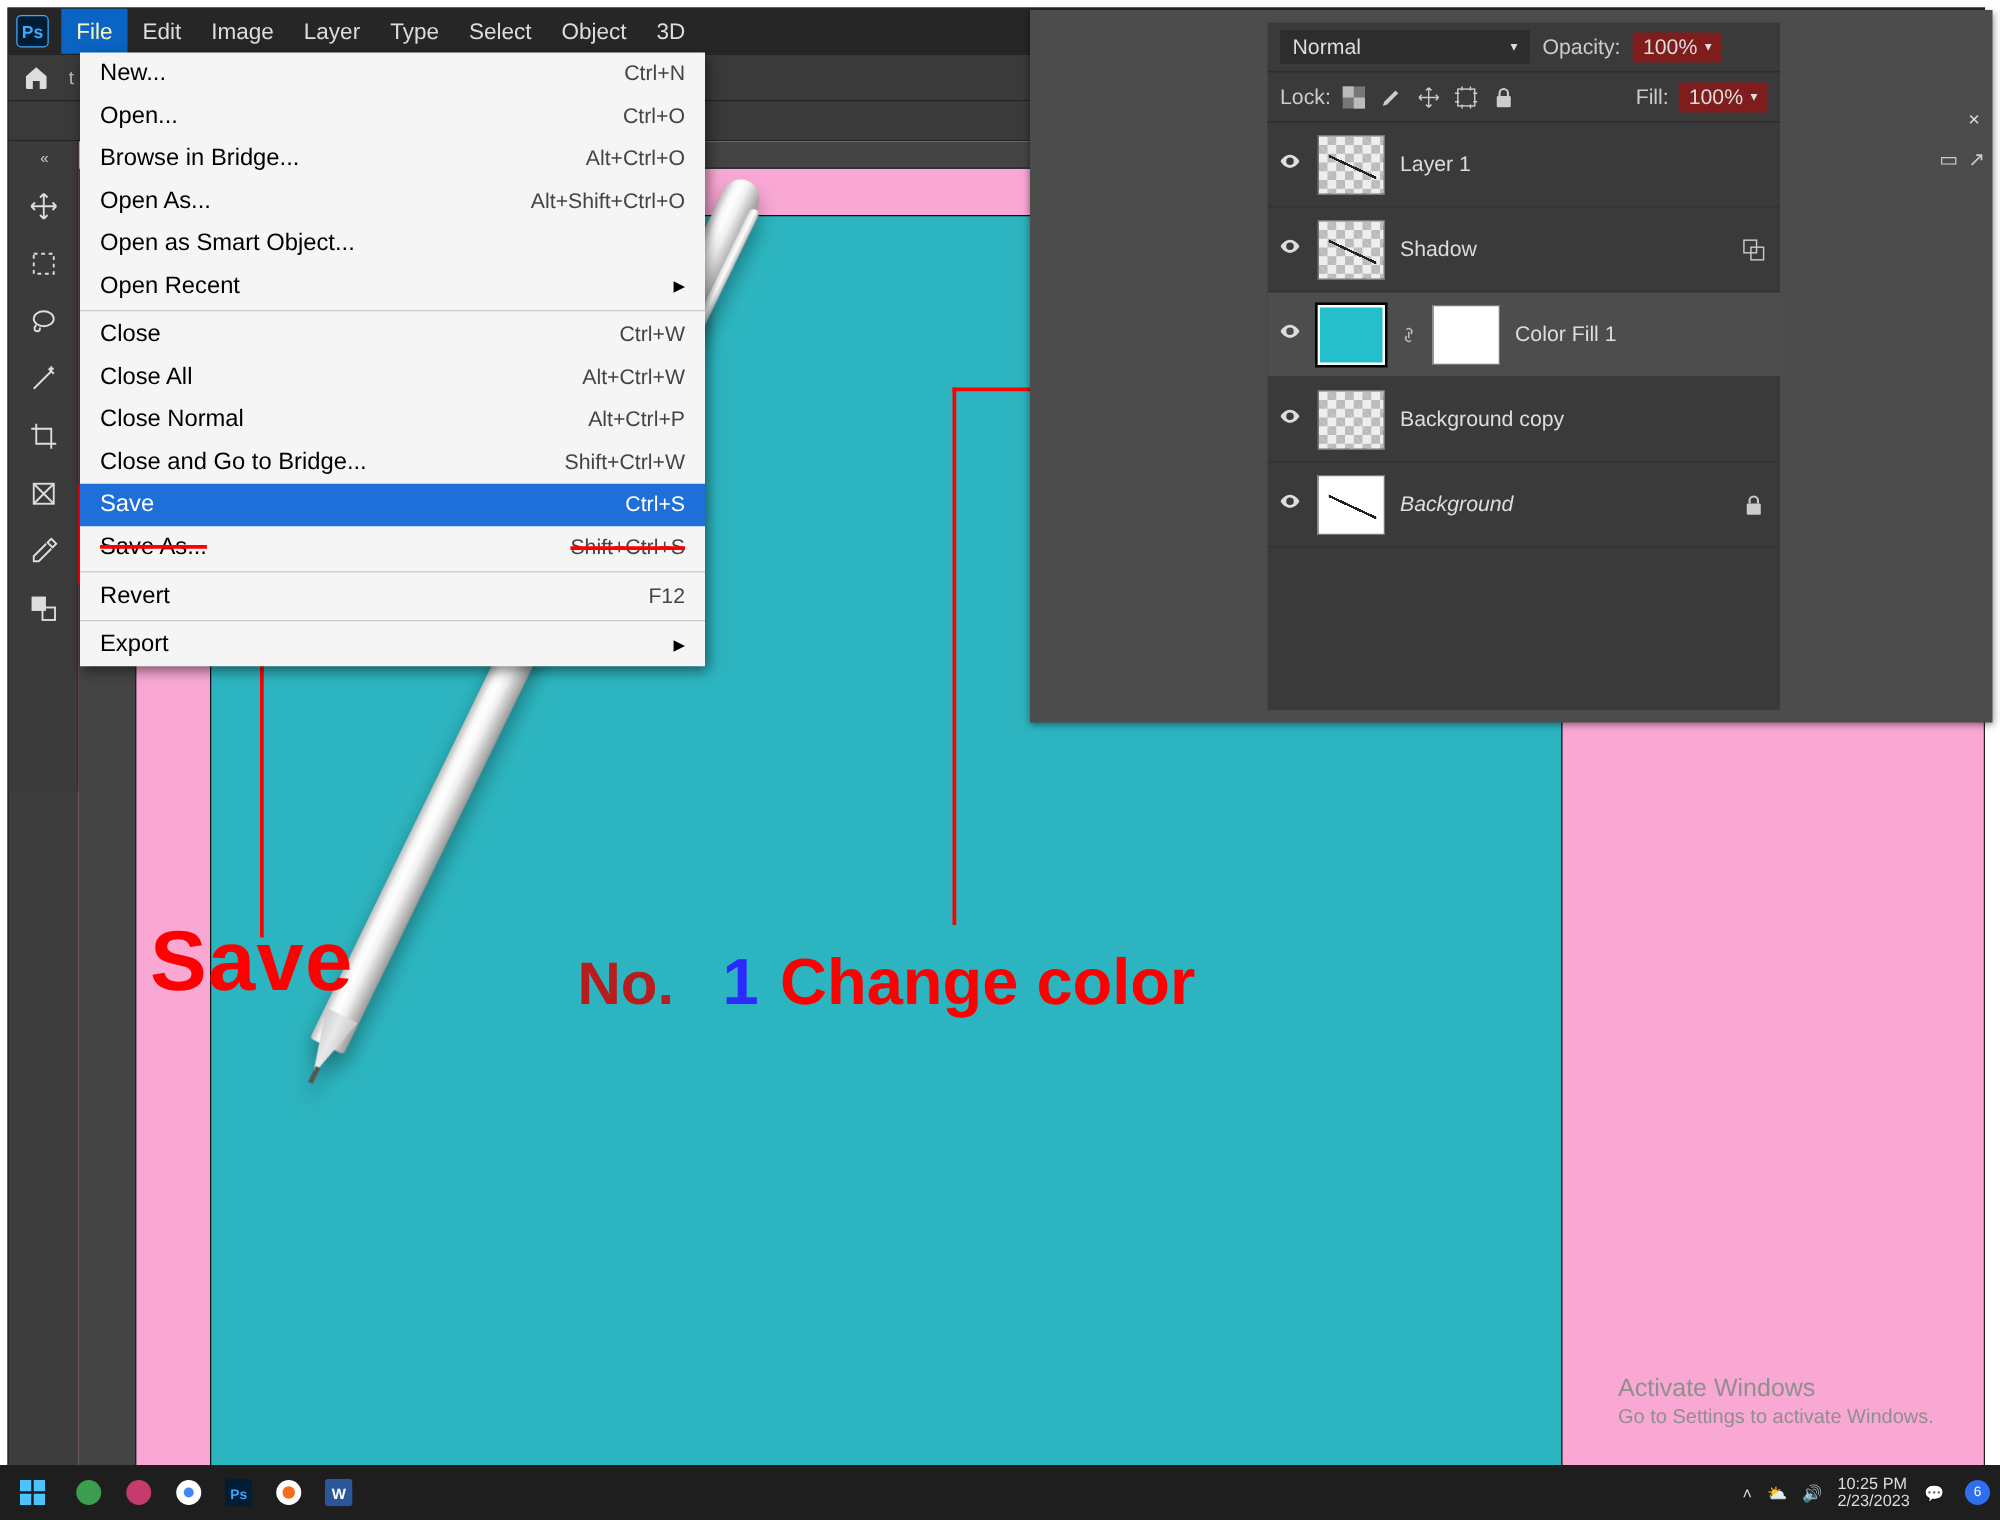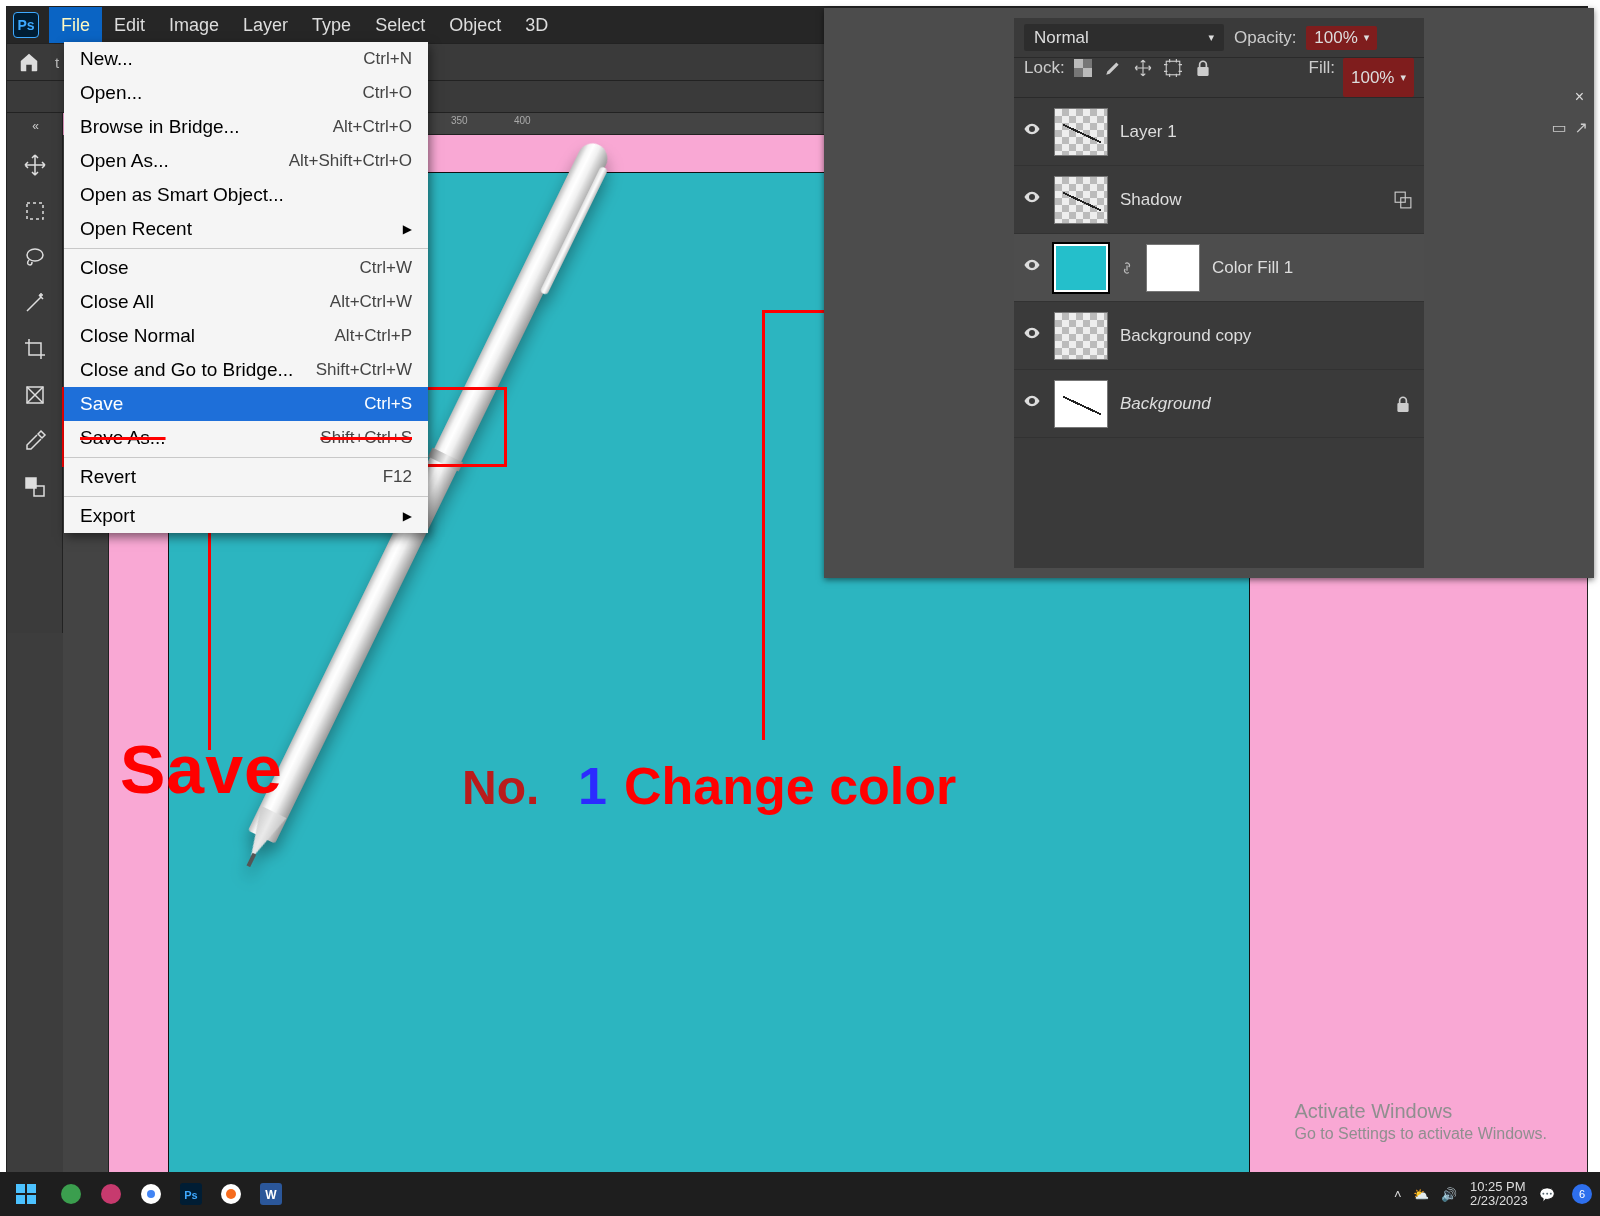--- a/index.html
+++ b/index.html
@@ -44,37 +44,37 @@
   .anno-save { position:absolute; left:120px; top:730px; color:#ff0000; font-weight:800; font-size:68px; letter-spacing:1px; }
   .anno-no { position:absolute; left:462px; top:760px; font-weight:800; font-size:48px; color:#b91c1c; }
   .anno-one { position:absolute; left:578px; top:756px; font-weight:800; font-size:52px; color:#2b2bff; }
   .anno-change { position:absolute; left:624px; top:756px; font-weight:800; font-size:52px; color:#ff0000; }
   .red-line-v1 { position:absolute; left:208px; top:450px; width:3px; height:300px; background:#ff0000; }
   .red-line-v2 { position:absolute; left:762px; top:310px; width:3px; height:430px; background:#ff0000; }
   .red-line-h { position:absolute; left:762px; top:310px; width:240px; height:3px; background:#ff0000; }
   .red-box { position:absolute; left:62px; top:387px; width:445px; height:80px; border:3px solid #ff0000; }
 
   
-  .file-menu { position:absolute; left:64px; top:42px; width:364px; background:#f5f5f5; color:#000; box-shadow:2px 4px 10px rgba(0,0,0,.5); font-size:19px; }
+  .file-menu { position:absolute; left:64px; top:42px; width:500px; background:#f5f5f5; color:#000; box-shadow:2px 4px 10px rgba(0,0,0,.5); font-size:19px; }
   .file-menu .row { display:flex; justify-content:space-between; align-items:center; height:34px; padding:0 16px; }
   .file-menu .row.hover { background:#1e6fd9; color:#fff; }
   .file-menu .sep { height:1px; background:#c8c8c8; margin:2px 0; }
   .file-menu .arrow { font-size:12px; }
   .file-menu .sc { color:#444; font-size:17px; }
   .file-menu .row.hover .sc { color:#fff; }
   .file-menu .struck { text-decoration:line-through; text-decoration-color:#ff0000; text-decoration-thickness:3px; }
 
   
   .layers-pop { position:absolute; left:824px; top:8px; width:770px; height:570px; background:#4c4c4c; box-shadow:0 2px 6px rgba(0,0,0,.5); color:#ddd; font-size:17px; }
   .lp-inner { position:absolute; left:190px; top:10px; right:170px; bottom:10px; background:#3a3a3a; display:flex; flex-direction:column; }
   .lp-row1 { height:40px; display:flex; align-items:center; gap:10px; padding:0 10px; border-bottom:1px solid #2a2a2a; }
   .lp-select { flex:0 0 200px; height:27px; background:#2d2d2d; display:flex; align-items:center; justify-content:space-between; padding:0 10px; border-radius:2px; }
   .lp-label { color:#ccc; }
   .lp-val { background:#7f1d1d; padding:2px 8px; border-radius:2px; display:flex; align-items:center; gap:6px; }
-  .lp-row2 { height:40px; display:flex; gap:8px; padding:0 10px; border-bottom:1px solid #2a2a2a; }
+  .lp-row2 { height:40px; display:flex; align-items:center; gap:8px; padding:0 10px; border-bottom:1px solid #2a2a2a; }
   .lock-icons { display:flex; gap:10px; }
   .lock-icons span { width:20px; height:20px; display:flex; align-items:center; justify-content:center; }
   .lock-icons svg { width:18px; height:18px; fill:#ccc; }
   .layer-list { flex:1; overflow:auto; }
   .layer { display:flex; align-items:center; height:68px; padding:0 8px; gap:12px; border-bottom:1px solid #323232; }
   .layer.sel { background:#4d4d4d; }
   .eye { width:20px; text-align:center; }
   .eye svg { width:18px; height:18px; fill:#ddd; }
   .thumb { width:54px; height:48px; background:#fff; border:1px solid #777; position:relative; }
   .thumb.checker { background:

